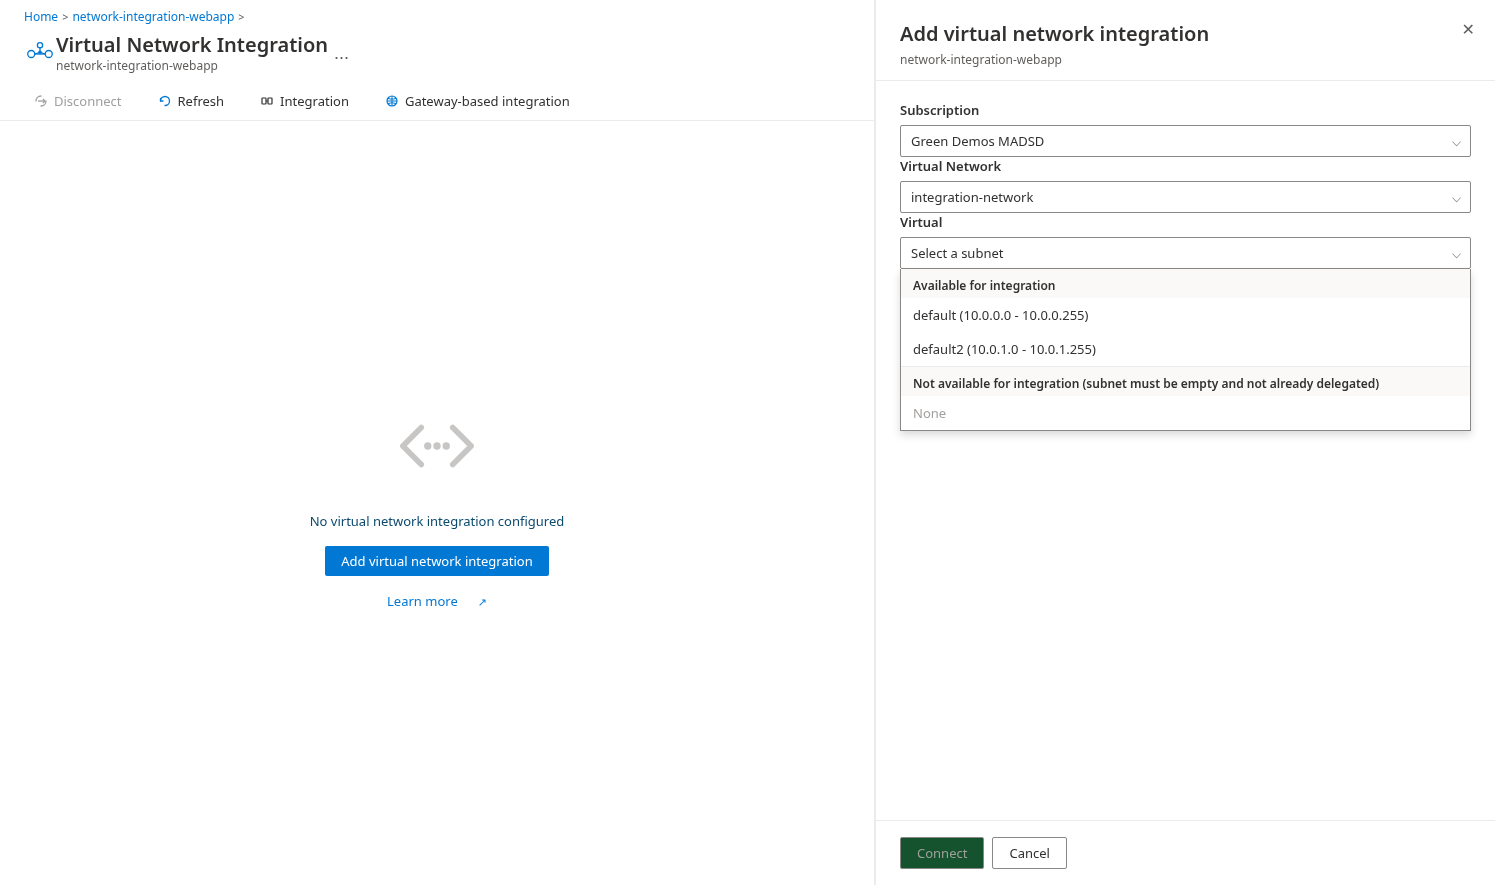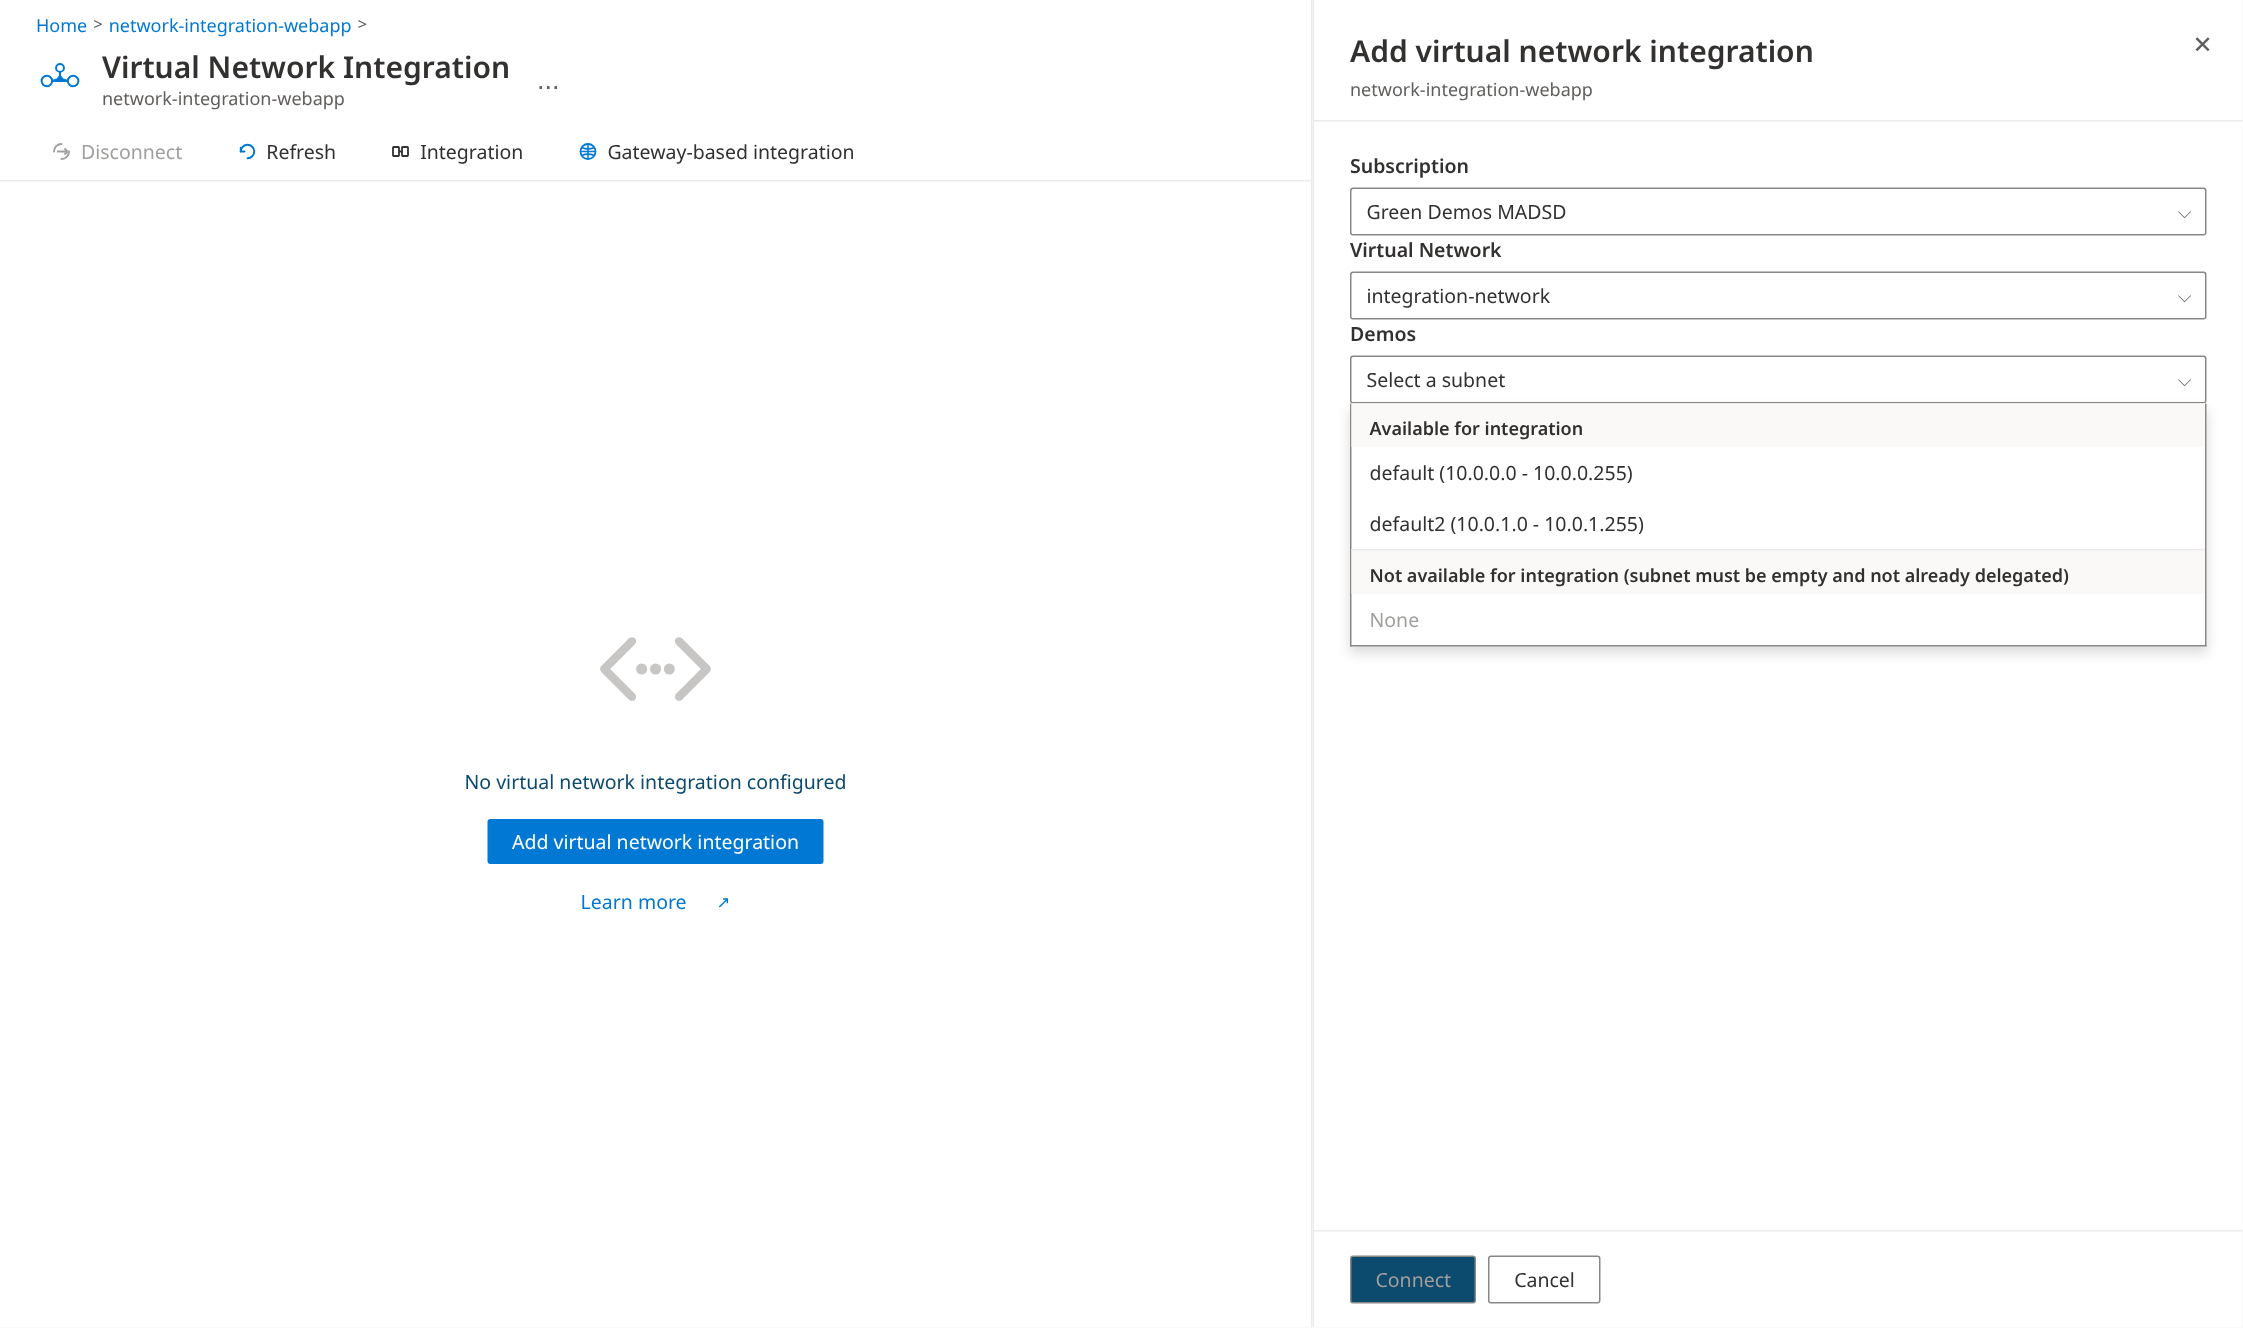--- a/index.html
+++ b/index.html
@@ -39,21 +39,20 @@
     .breadcrumb-separator {
       color: #605e5c;
       font-size: 11px;
     }
 
     
     .page-header {
       display: flex;
       align-items: center;
       padding: 4px 24px 8px;
-      gap: 12px;
     }
     .page-icon {
       width: 32px;
       height: 32px;
       display: flex;
       align-items: center;
       justify-content: center;
     }
     .page-icon svg {
       width: 28px;
@@ -299,21 +298,21 @@
 
     
     .panel-footer {
       padding: 16px 24px;
       border-top: 1px solid #edebe9;
       display: flex;
       gap: 8px;
     }
 
     .btn-connect {
-      background: #0c4a6e;
+      background: #14532d;
       border: 1px solid #8a8886;
       color: #a19f9d;
       cursor: not-allowed;
       padding: 6px 16px;
       font-size: 13px;
       font-family: inherit;
       border-radius: 2px;
     }
 
     .btn-cancel {
@@ -455,21 +454,21 @@
       <label class="form-label">Virtual Network</label>
       <div class="select-wrapper">
         <select class="form-select">
           <option value="integration-network">integration-network</option>
         </select>
         <span class="select-chevron">⌵</span>
       </div>
     </div>
 
     <div class="form-group dropdown-open">
-      <label class="form-label">Demos</label>
+      <label class="form-label">Virtual</label>
       <div class="select-wrapper">
         <select class="form-select">
           <option value="Select a subnet" class="select-placeholder">Select a subnet</option>
         </select>
         <span class="select-chevron">⌵</span>
       </div>
 
       <div class="dropdown-list">
         <div class="dropdown-group-header">Available for integration</div>
         <div class="dropdown-item">

